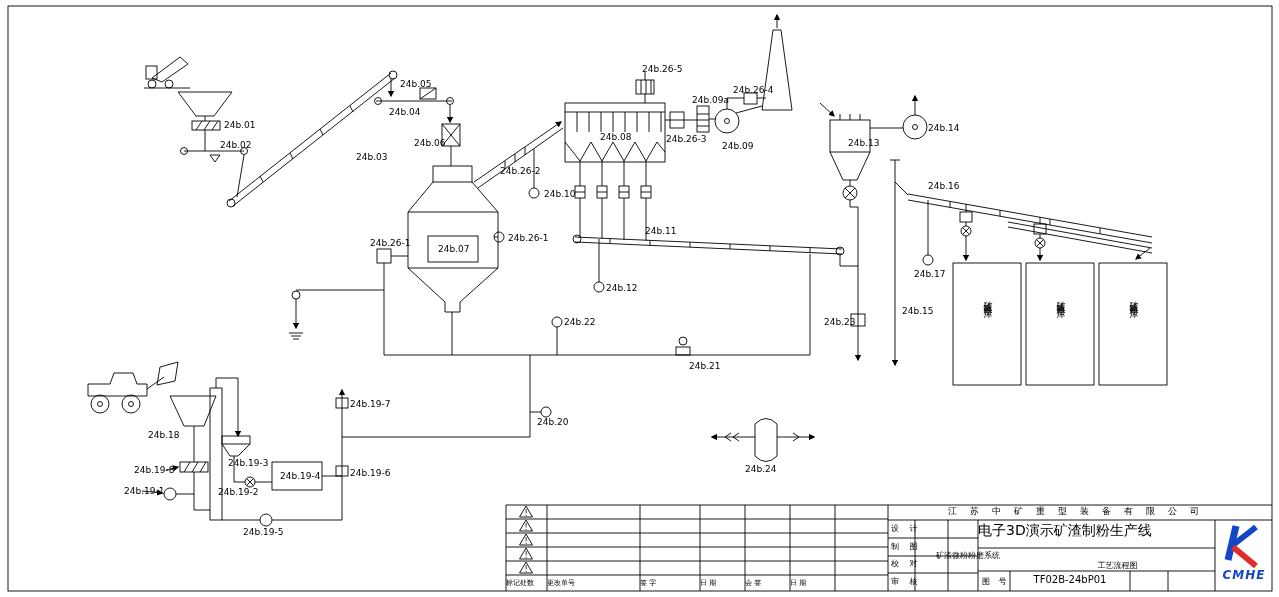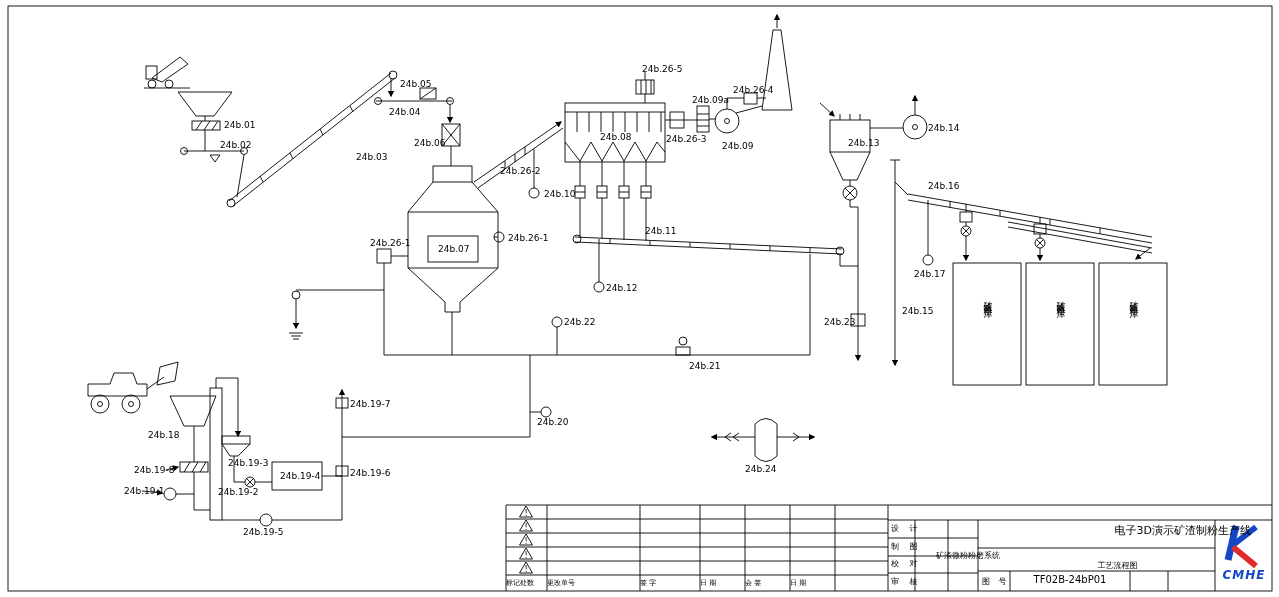--- a/index.html
+++ b/index.html
@@ -4,21 +4,21 @@
 <style>
   html,body{margin:0;padding:0;background:#e8e8e8;}
   .stage{position:relative;width:1279px;height:597px;background:#ffffff;overflow:hidden;
          font-family:"DejaVu Sans",sans-serif;color:#000;}
   svg.art{position:absolute;left:0;top:0;}
   .lbl{position:absolute;font-size:9px;line-height:10px;white-space:nowrap;}
   .silo-lbl{position:absolute;writing-mode:vertical-rl;text-orientation:upright;
             font-size:9px;letter-spacing:2px;}
   .tb{position:absolute;font-size:8px;line-height:9px;white-space:nowrap;}
   .tb-company{left:888px;top:507px;width:384px;text-align:center;font-size:9px;letter-spacing:13px;}
-  .tb-project{left:978px;top:526px;width:273px;text-align:right;font-size:11px;}
+  .tb-project{left:978px;top:526px;width:273px;text-align:left;font-size:14px;}
   .tb-t1{left:936px;top:551px;width:237px;text-align:left;}
   .tb-t2{left:978px;top:561px;width:279px;text-align:center;}
   .tb-no-label{left:982px;top:577px;letter-spacing:3px;}
   .tb-no{left:1010px;top:575px;width:120px;text-align:center;font-size:10px;}
   .tb-scale{left:1132px;top:577px;letter-spacing:3px;margin-top:33px;}
   .tb-role{left:891px;letter-spacing:4px;}
   .tb-rev{position:absolute;font-size:7px;line-height:8px;text-align:left;white-space:nowrap;}
   .logo-text{left:1216px;top:571px;width:56px;text-align:center;font-size:12px;font-weight:bold;
              font-style:italic;color:#1446c8;letter-spacing:1px;}
 </style>
@@ -450,20 +450,21 @@
 <span class="lbl" style="left:508px;top:233px">24b.26-1</span>
 <span class="lbl" style="left:500px;top:166px">24b.26-2</span>
 <span class="lbl" style="left:666px;top:134px">24b.26-3</span>
 <span class="lbl" style="left:733px;top:85px">24b.26-4</span>
 <span class="lbl" style="left:642px;top:64px">24b.26-5</span>
 
 <span class="silo-lbl" style="left:981px;top:293px">矿渣微粉库</span>
 <span class="silo-lbl" style="left:1054px;top:293px">矿渣微粉库</span>
 <span class="silo-lbl" style="left:1127px;top:293px">矿渣微粉库</span>
 
+<span class="tb tb-company">江苏中矿重型装备有限公司</span>
 <span class="tb tb-role" style="top:524px">设 计</span>
 <span class="tb tb-role" style="top:542px">制 图</span>
 <span class="tb tb-role" style="top:559px">校 对</span>
 <span class="tb tb-role" style="top:577px">审 核</span>
 <span class="tb tb-project">电子3D演示矿渣制粉生产线</span>
 <span class="tb tb-t1">矿渣微粉粉磨系统</span>
 <span class="tb tb-t2">工艺流程图</span>
 <span class="tb tb-no-label">图 号</span>
 <span class="tb tb-no">TF02B-24bP01</span>
 <span class="tb tb-scale">比 例</span>

